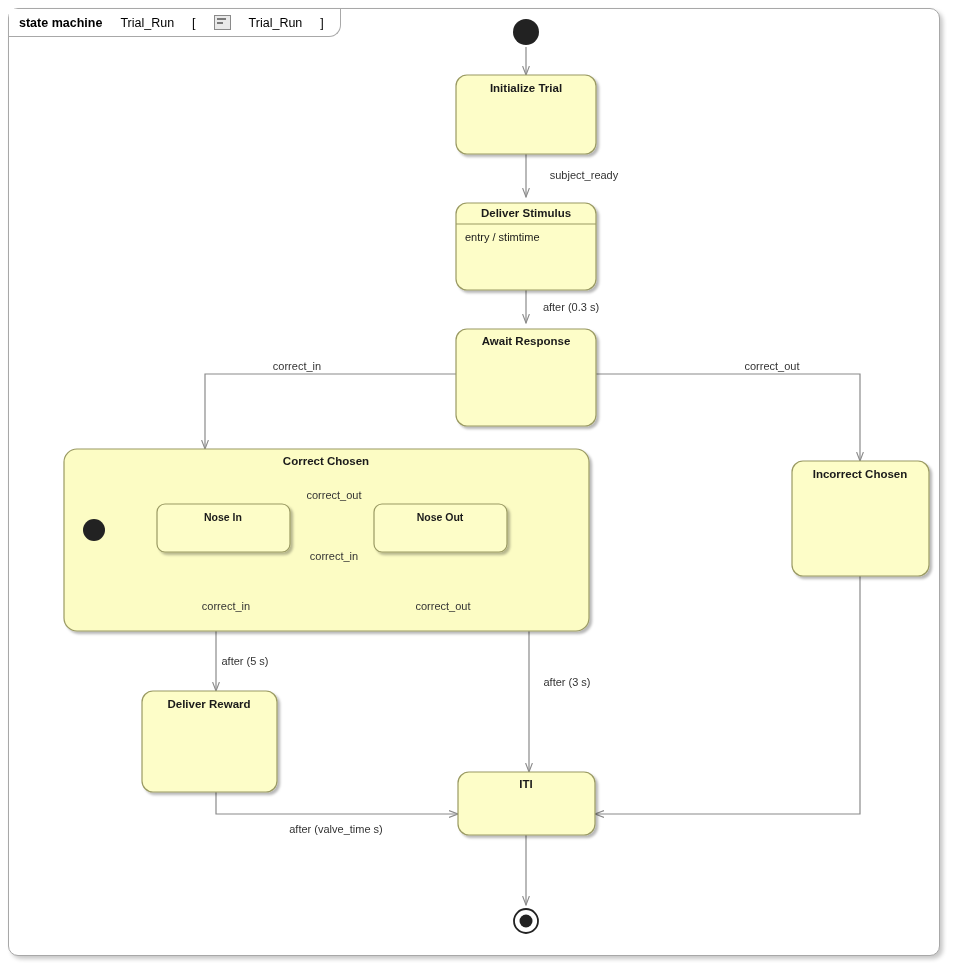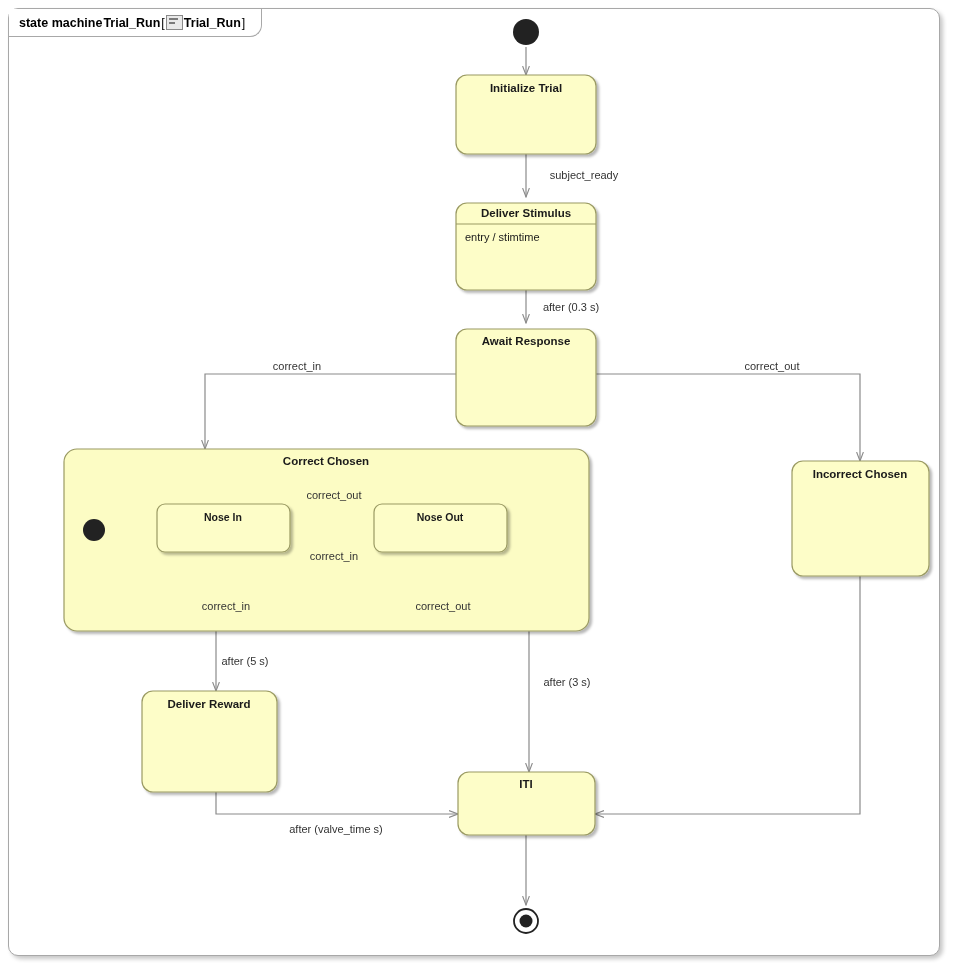--- a/index.html
+++ b/index.html
@@ -9,28 +9,28 @@
   #diagram-frame{
     position:absolute; left:8px; top:8px; width:932px; height:948px;
     background:#ffffff; border:1px solid #a8a8a8; border-radius:10px;
     box-shadow:3px 3px 4px rgba(0,0,0,0.22);
     box-sizing:border-box;
   }
 
   
   #frame-tab{
     position:absolute; left:0px; top:0px; height:28px;
-    padding:0 16px 0 10px; display:flex; align-items:center; gap:1px;
+    padding:0 16px 0 10px; display:flex; align-items:center; gap:18px;
     background:#ffffff; border-right:1px solid #a8a8a8;
     border-bottom:1px solid #a8a8a8;
     border-bottom-right-radius:12px;
     box-sizing:border-box; white-space:nowrap;
   }
   #frame-tab .kw{font-size:12.5px;font-weight:bold;color:#000;}
-  #frame-tab .nm{font-size:12.5px;color:#000;font-weight:bold;}
+  #frame-tab .nm{font-size:12.5px;color:#000;}
   #frame-tab .brk{font-size:12.5px;color:#000;}
   .tabicon{
     display:inline-block;width:15px;height:13px;
     border:1px solid #8a8a8a;background:#e9e9e9;position:relative;
     vertical-align:middle;
   }
   .tabicon:before{content:"";position:absolute;left:2px;top:2px;
     width:9px;height:2px;background:#7a7a7a;}
   .tabicon:after{content:"";position:absolute;left:2px;top:6px;
     width:6px;height:2px;background:#7a7a7a;}

